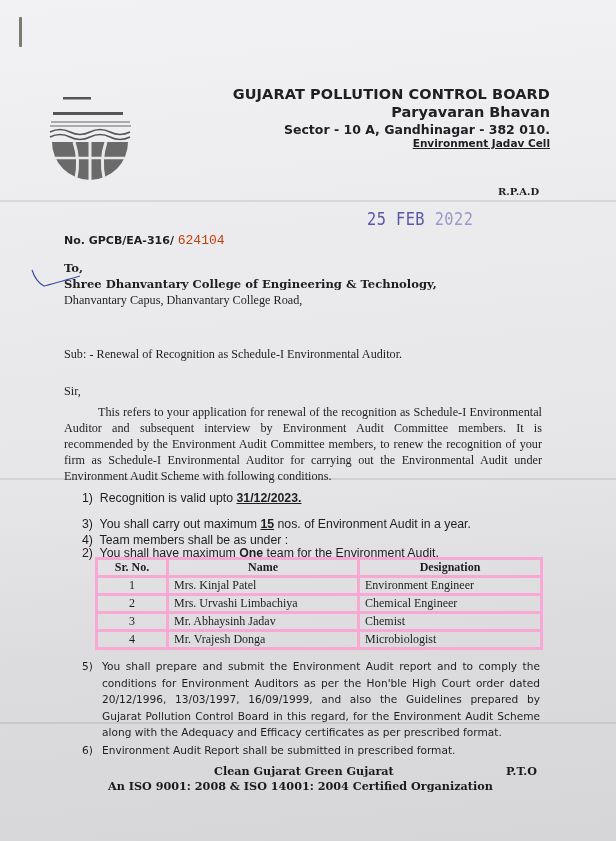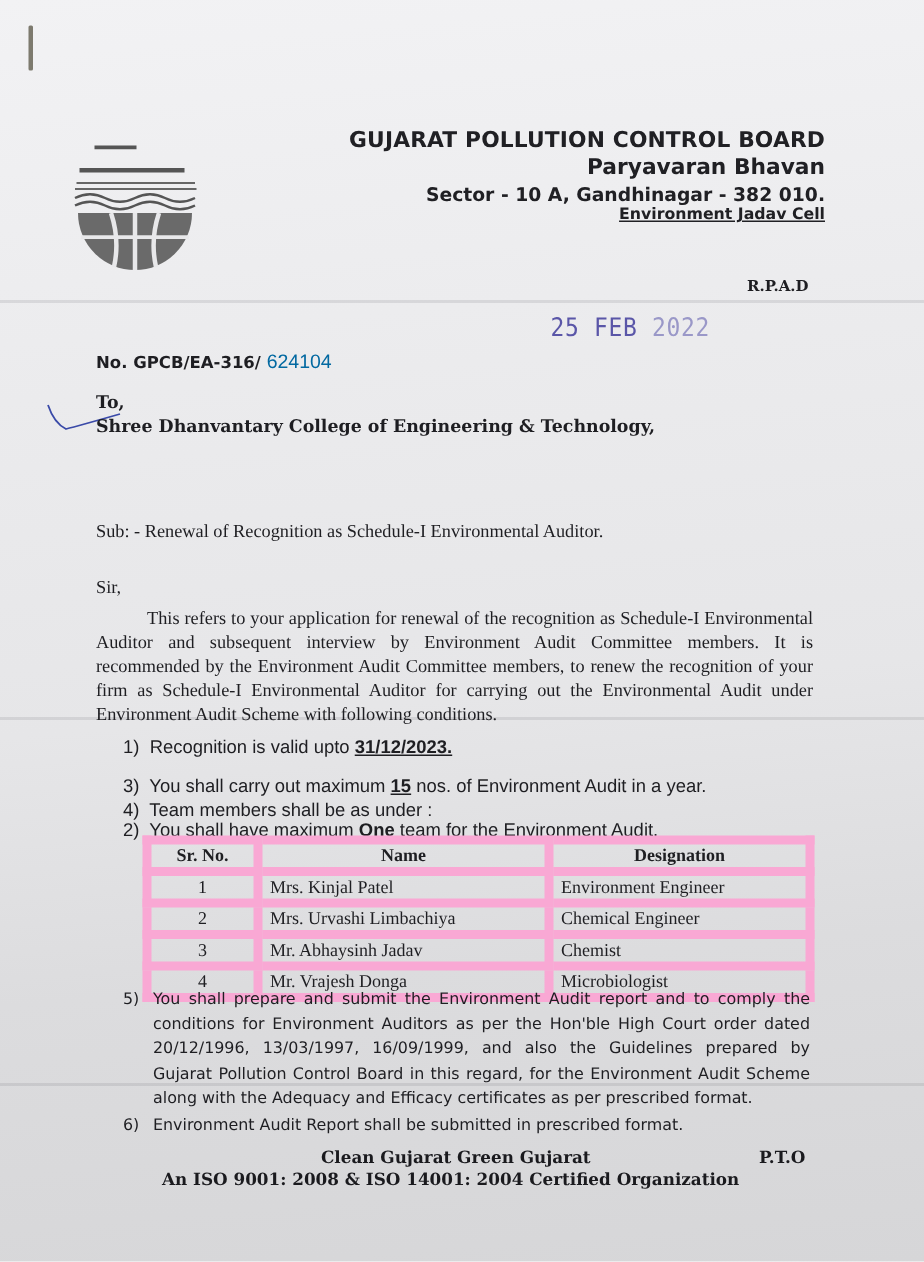--- a/index.html
+++ b/index.html
@@ -14,32 +14,32 @@
   .logo { position:absolute; left:48px; top:92px; width:90px; height:90px; }
   .hdr { position:absolute; right:66px; text-align:right; font-family:"DejaVu Sans", sans-serif; font-weight:bold; color:#202024; }
   .hdr1 { top:86px; font-size:14.5px; letter-spacing:0.1px; }
   .hdr2 { top:104px; font-size:14.5px; }
   .hdr3 { top:122px; font-size:12.5px; }
   .hdr4 { top:137px; font-size:10.5px; text-decoration:underline; }
   .rpad { position:absolute; left:498px; top:186px; font-family:"DejaVu Serif",serif; font-weight:bold; font-size:10px; }
   .stamp { position:absolute; left:367px; top:209px; font-family:"DejaVu Sans Mono", monospace; font-size:17px; color:#5a56a8; letter-spacing:0.5px; transform:scaleX(0.9); transform-origin:left; }
   .stamp .faded { color:#9a98c8; }
   .refno { position:absolute; left:64px; top:233px; font-family:"DejaVu Sans",sans-serif; font-weight:bold; font-size:11px; }
-  .refno .hw { font-family:Liberation Sans, sans-serif; font-weight:normal; color:#0369a1; font-size:13px; }
+  .refno .hw { font-family:Liberation Mono, monospace; font-weight:normal; color:#c2410c; font-size:13px; }
   .body-text { font-family:"Liberation Serif", serif; font-size:12.2px; line-height:16px; }
   .addr { position:absolute; left:64px; top:260px; }
   .addr .name { font-family:"DejaVu Serif",serif; font-weight:bold; font-size:11.6px; }
   .sub { position:absolute; left:64px; top:346px; }
   .sir { position:absolute; left:64px; top:383px; }
   .para { position:absolute; left:64px; top:404px; width:478px; text-align:justify; }
   .para .indent { padding-left:34px; }
   .cond { position:absolute; left:82px; font-family:"Liberation Sans",sans-serif; font-size:12.3px; }
   .cond b { text-decoration:underline; }
   table.team { position:absolute; left:95px; top:557px; width:448px; border-collapse:collapse; font-family:"Liberation Serif",serif; font-size:12px; }
-  table.team th, table.team td { border:6px solid #f9a8d4; padding:0 5px; height:15px; line-height:15px; }
+  table.team th, table.team td { border:3px solid #f9a8d4; padding:0 5px; height:15px; line-height:15px; }
   table.team th { font-weight:bold; text-align:center; }
   table.team td.c { text-align:center; }
   .cond5 { position:absolute; left:82px; top:658px; width:458px; font-family:"DejaVu Sans",sans-serif; font-size:10.6px; line-height:16.6px; }
   .cond5 .num { position:absolute; left:0; top:0; }
   .cond5 .txt { margin-left:20px; text-align:justify; }
   .footer { position:absolute; font-family:"DejaVu Serif",serif; font-weight:bold; font-size:11.2px; color:#1a1a1e; }
   .pen-mark { position:absolute; left:30px; top:268px; }
 </style>
 </head>
 <body>
@@ -84,20 +84,21 @@
 
 <div class="pen-mark">
   <svg width="60" height="24" viewBox="0 0 60 24">
     <path d="M2 2 Q6 14 14 18 Q22 16 50 8" fill="none" stroke="#3a4aa8" stroke-width="1.2"></path>
   </svg>
 </div>
 
 <div class="addr body-text">
   <div style="font-family:'DejaVu Serif',serif;font-weight:bold;font-size:11.6px;">To,</div>
   <div class="name">Shree Dhanvantary College of Engineering &amp; Technology,</div>
+  <div>Dhanvantary Capus, Dhanvantary College Road,</div>
 </div>
 
 <div class="sub body-text">Sub: - Renewal of Recognition as Schedule-I Environmental Auditor.</div>
 <div class="sir body-text">Sir,</div>
 
 <div class="para body-text">
   <span class="indent"></span><span>This refers to your application for renewal of the recognition as Schedule-I Environmental Auditor and subsequent interview by Environment Audit Committee members. It is recommended by the Environment Audit Committee members, to renew the recognition of your firm as Schedule-I Environmental Auditor for carrying out the Environmental Audit under Environment Audit Scheme with following conditions.</span>
 </div>
 
 <div class="cond" style="top:491px;">

